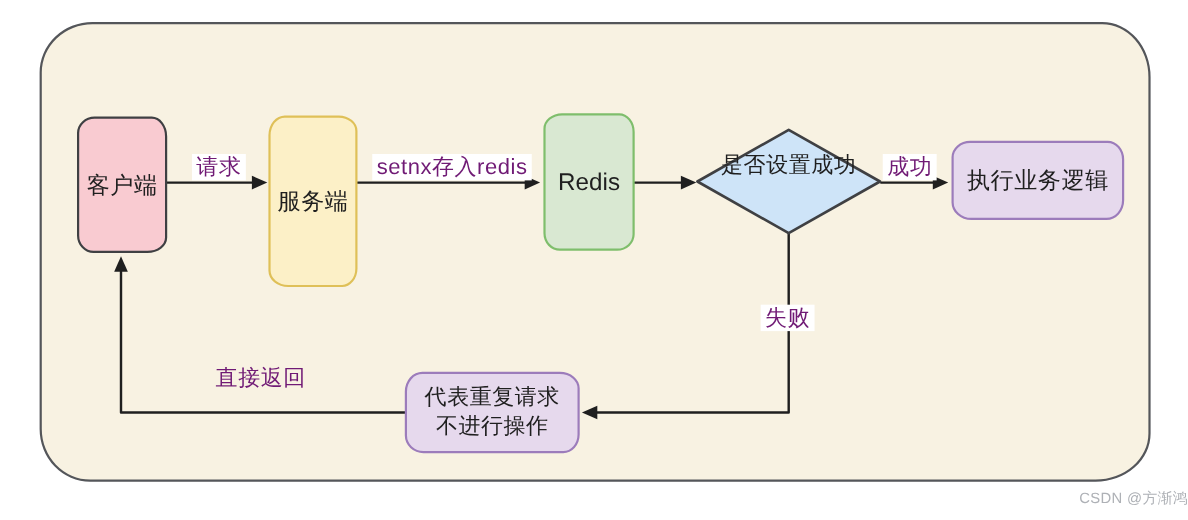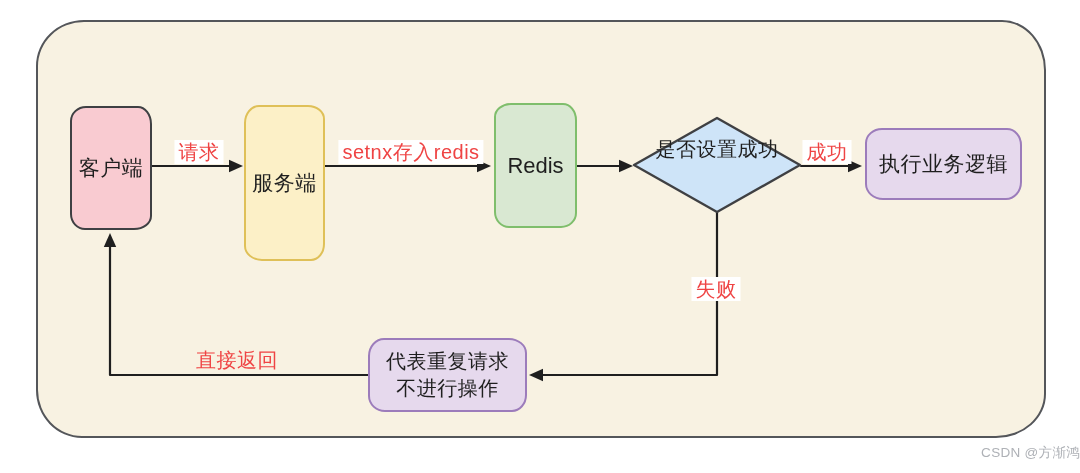--- a/index.html
+++ b/index.html
@@ -87,35 +87,35 @@
     display: flex;
     align-items: center;
     justify-content: center;
     color: #1F1F1F;
     font-size: 20px;
     letter-spacing: 0.5px;
   }
   .edge-label {
     position: absolute;
     transform: translate(-50%, -50%);
-    color: #ef4444;
+    color: #701a75;
     font-size: 20px;
     letter-spacing: 0.5px;
     white-space: nowrap;
     line-height: 1.1;
   }
   .edge-label.boxed {
     background: #ffffff;
     padding: 1px 4px;
   }
   .lbl-request { left: 199px; top: 152px; }
   .lbl-setnx   { left: 411px; top: 152px; }
   .lbl-success { left: 827px; top: 152px; }
   .lbl-fail    { left: 716px; top: 289px; }
-  .lbl-return  { left: 237px; top: 360px; }
+  .lbl-return  { left: 237px; top: 344px; }
   .watermark {
     position: absolute;
     right: 16px;
     top: 444px;
     color: #AEB1B6;
     font-size: 13.5px;
     letter-spacing: 0.3px;
   }
 </style>
 </head>

